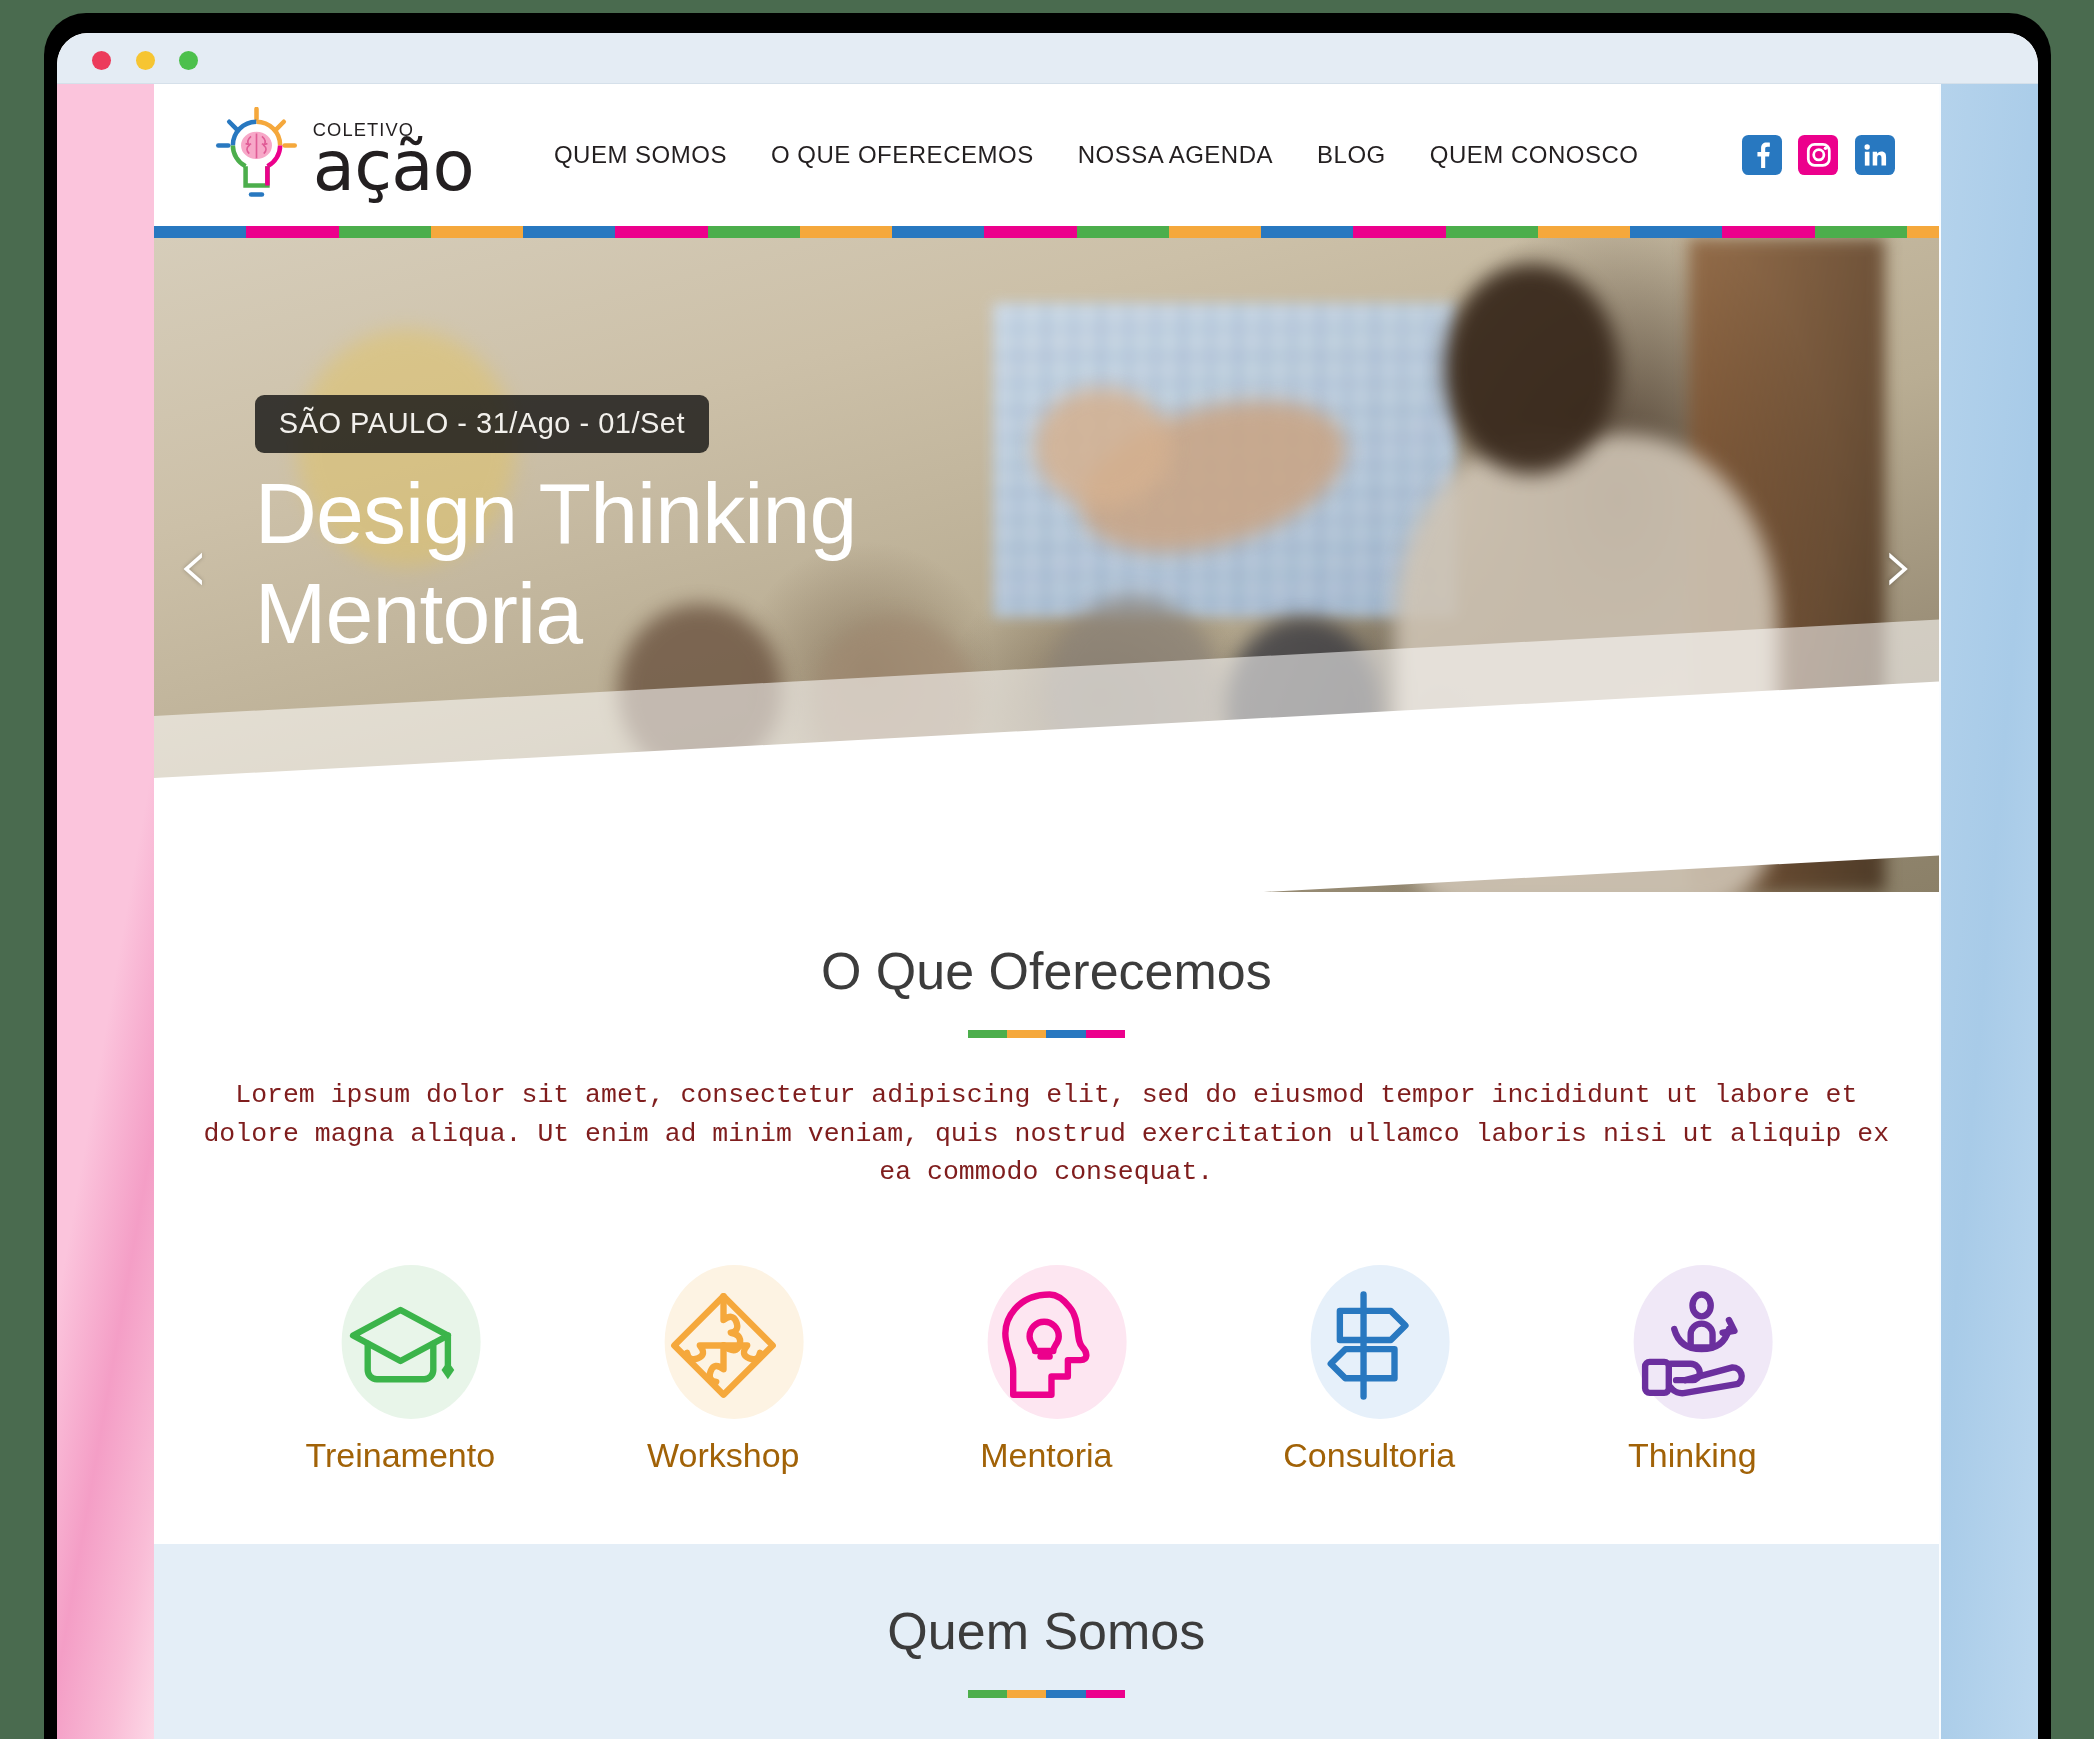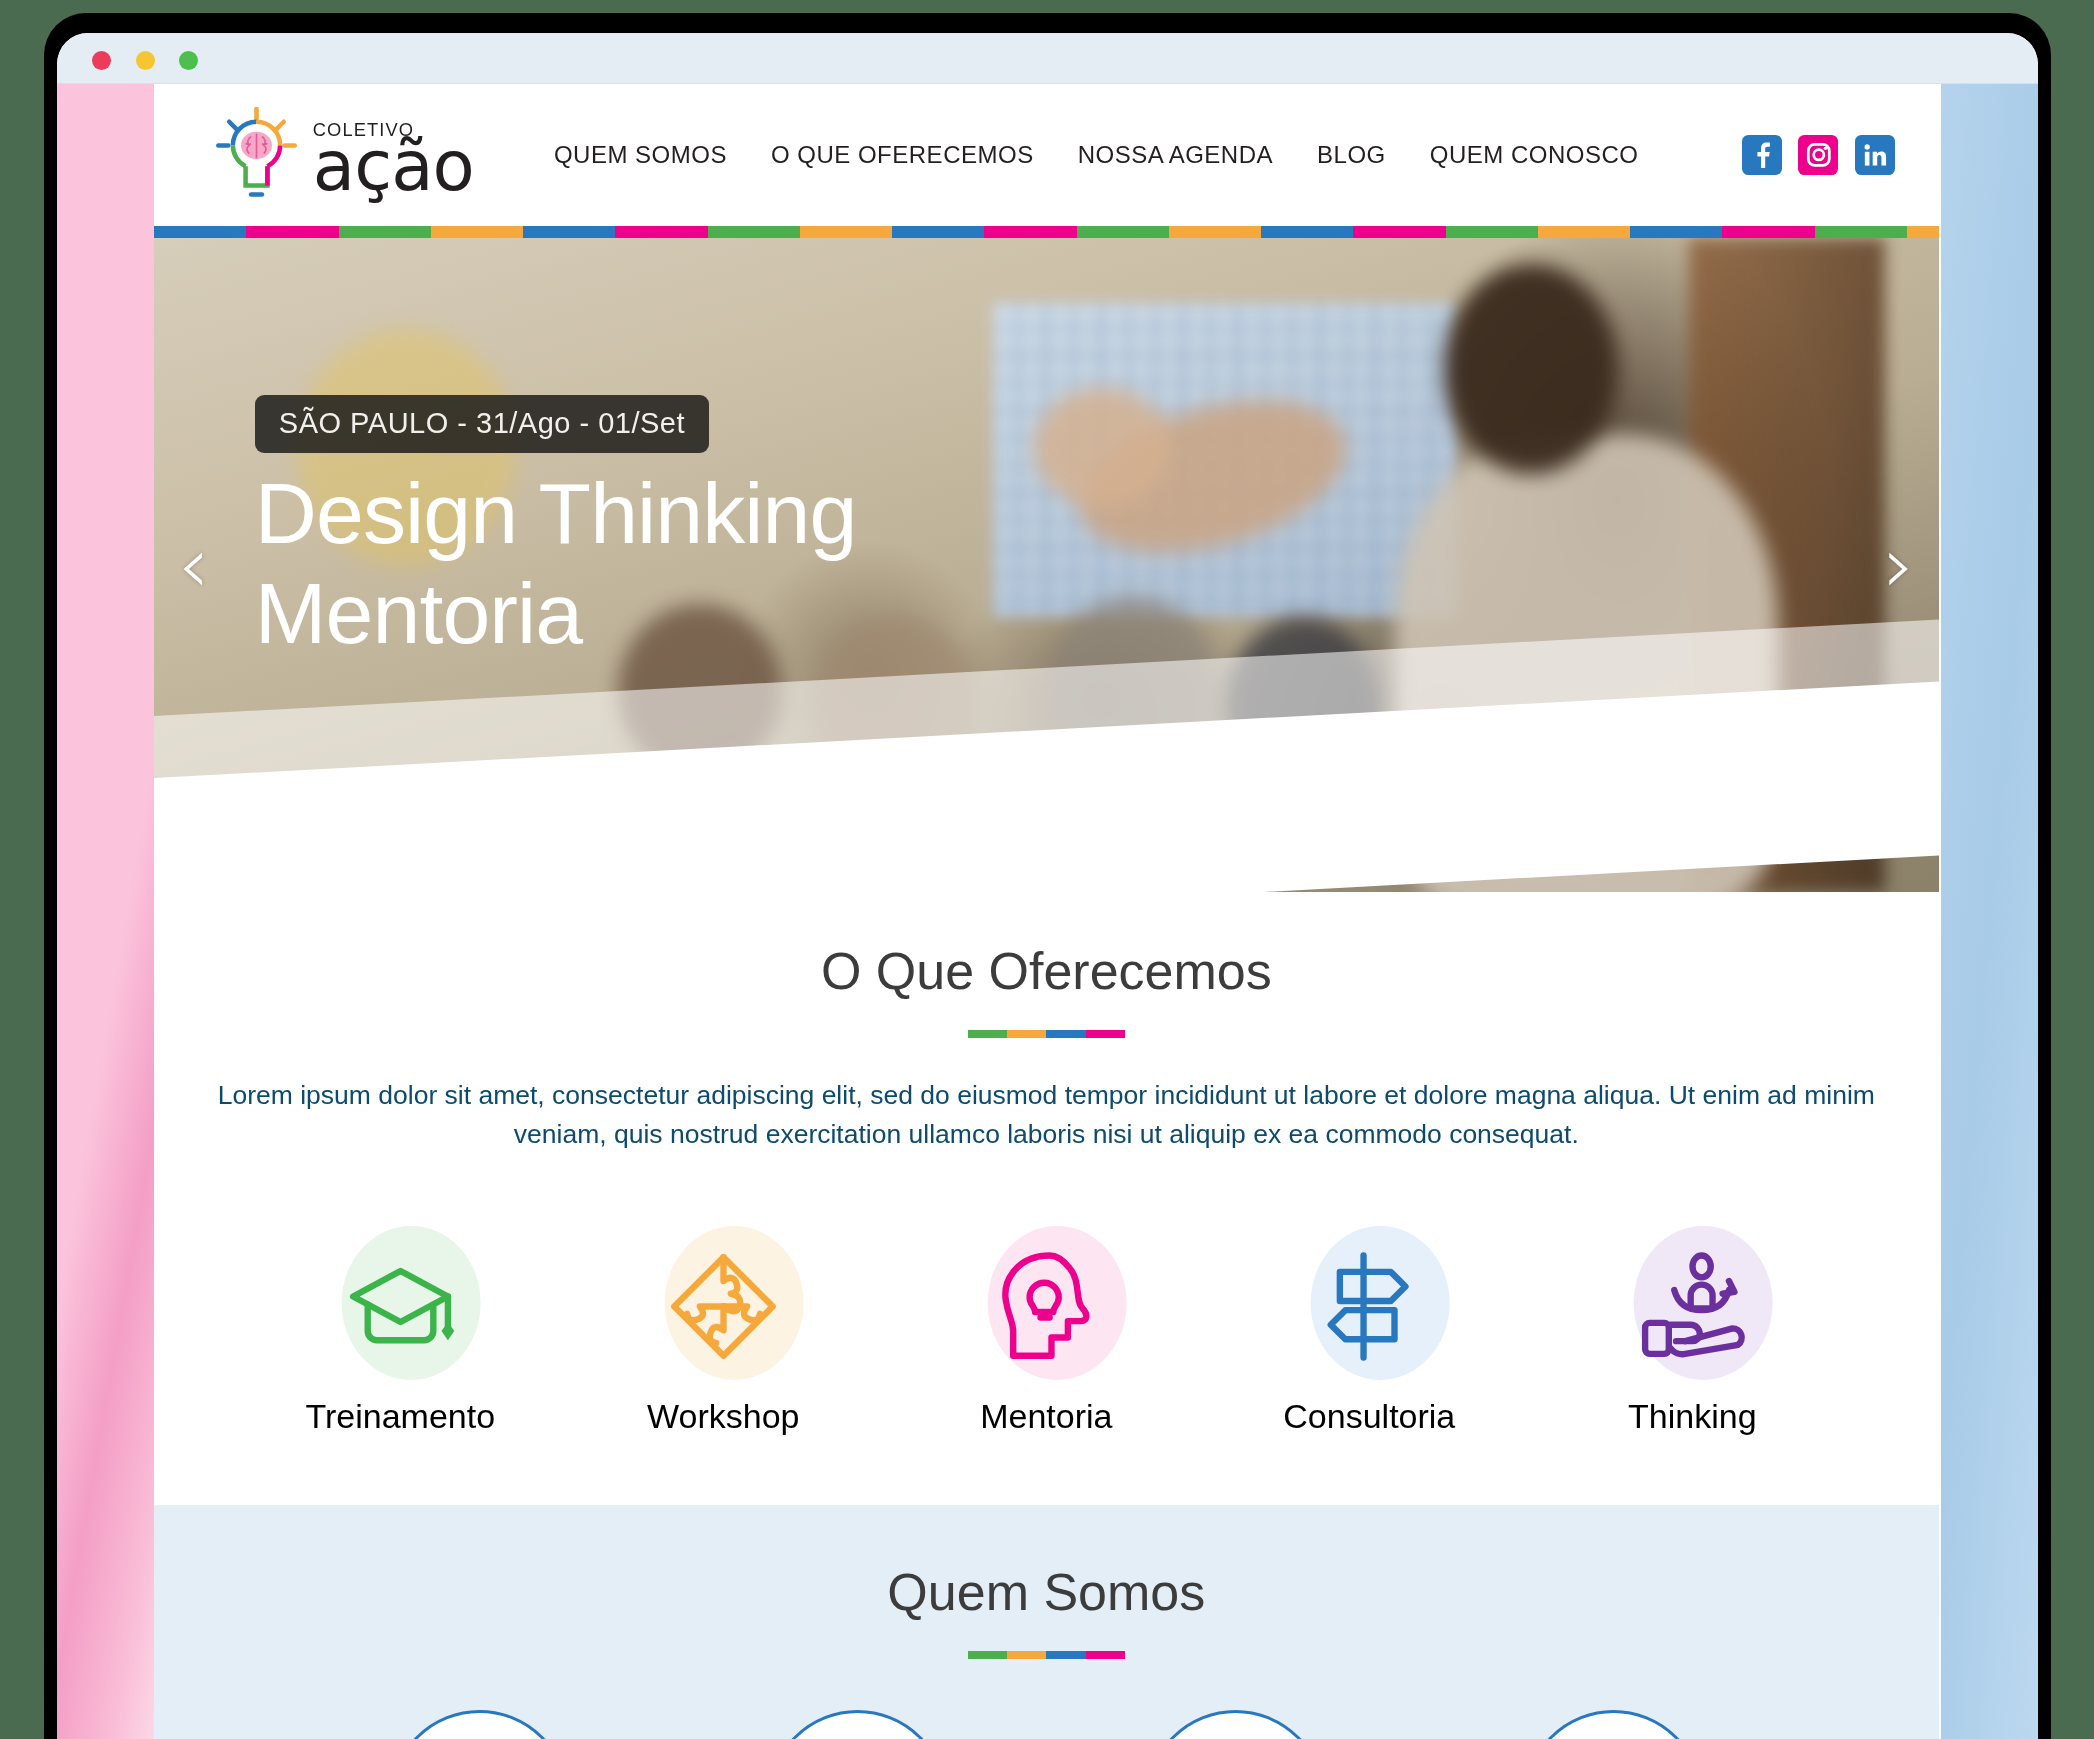--- a/index.html
+++ b/index.html
@@ -212,39 +212,39 @@
   .sec-rule {
     width: 157px; height: 8.2px; margin: 29px auto 0 auto;
     background: linear-gradient(to right,
       #4cae4c 0%, #4cae4c 25%,
       #f5a83c 25%, #f5a83c 50%,
       #2878c0 50%, #2878c0 75%,
       #ec008c 75%, #ec008c 100%);
   }
   #offers-lead {
     margin: 38px auto 0 auto; max-width: 1700px;
-    font-size: 26.5px; line-height: 1.46; color: #0c4a6e; font-weight: 300;
-    font-family: Liberation Sans, sans-serif;
+    font-size: 26.5px; line-height: 1.46; color: #7f1d1d; font-weight: 300;
+    font-family: Liberation Mono, monospace;
   }
 
   #services {
     margin-top: 66px; display: flex; justify-content: center; gap: 58px;
   }
   .service { width: 265px; text-align: center; cursor: pointer; }
   .service-icon {
     position: relative; height: 174px;
     display: flex; align-items: center; justify-content: center;
   }
   .service-icon .halo {
     position: absolute; width: 139px; height: 154px; border-radius: 50%;
     left: 50%; top: 50%; transform: translate(-42%, -52%);
   }
   .service-icon svg { position: relative; z-index: 2; }
   .service-label {
-    margin-top: 3.7px; font-size: 34px; color: #000000; font-weight: 300;
+    margin-top: 3.7px; font-size: 34px; color: #a16207; font-weight: 300;
     font-family: "Liberation Sans", sans-serif;
   }
 
   
   #about {
     background: #e4eef7; padding: 57px 0 0 0; text-align: center;
     min-height: 292px;
   }
   #about-circles {
     margin-top: 51px; display: flex; justify-content: center; gap: 199px;

